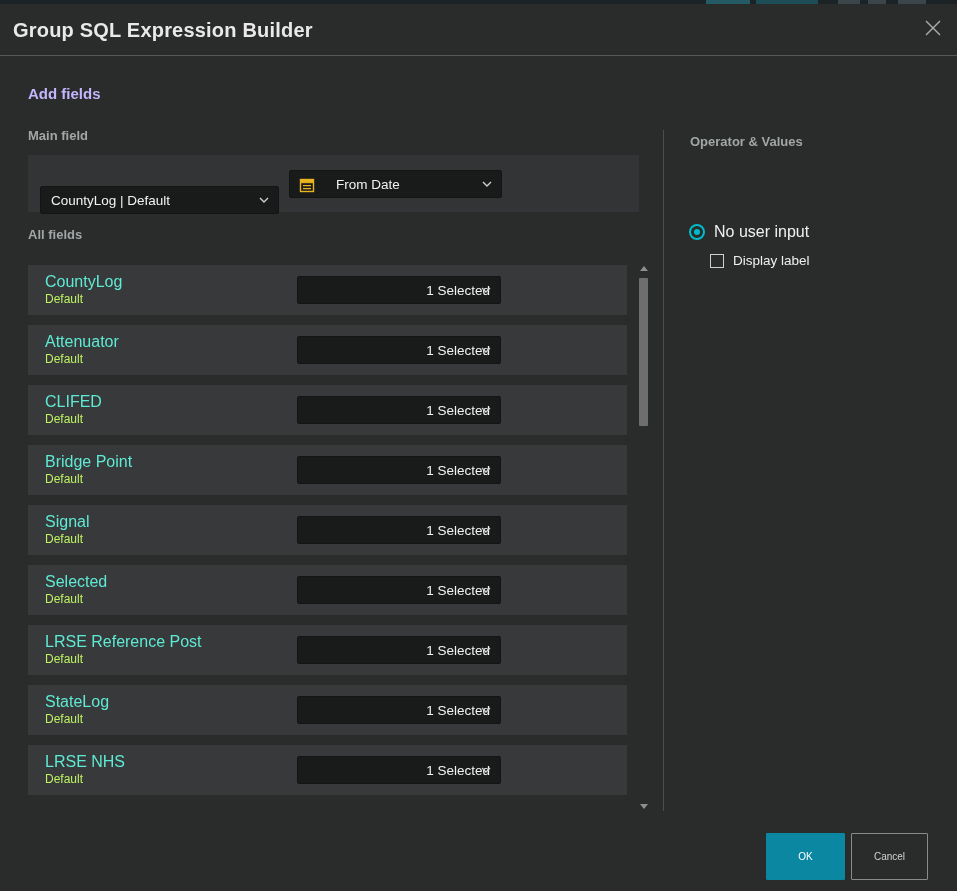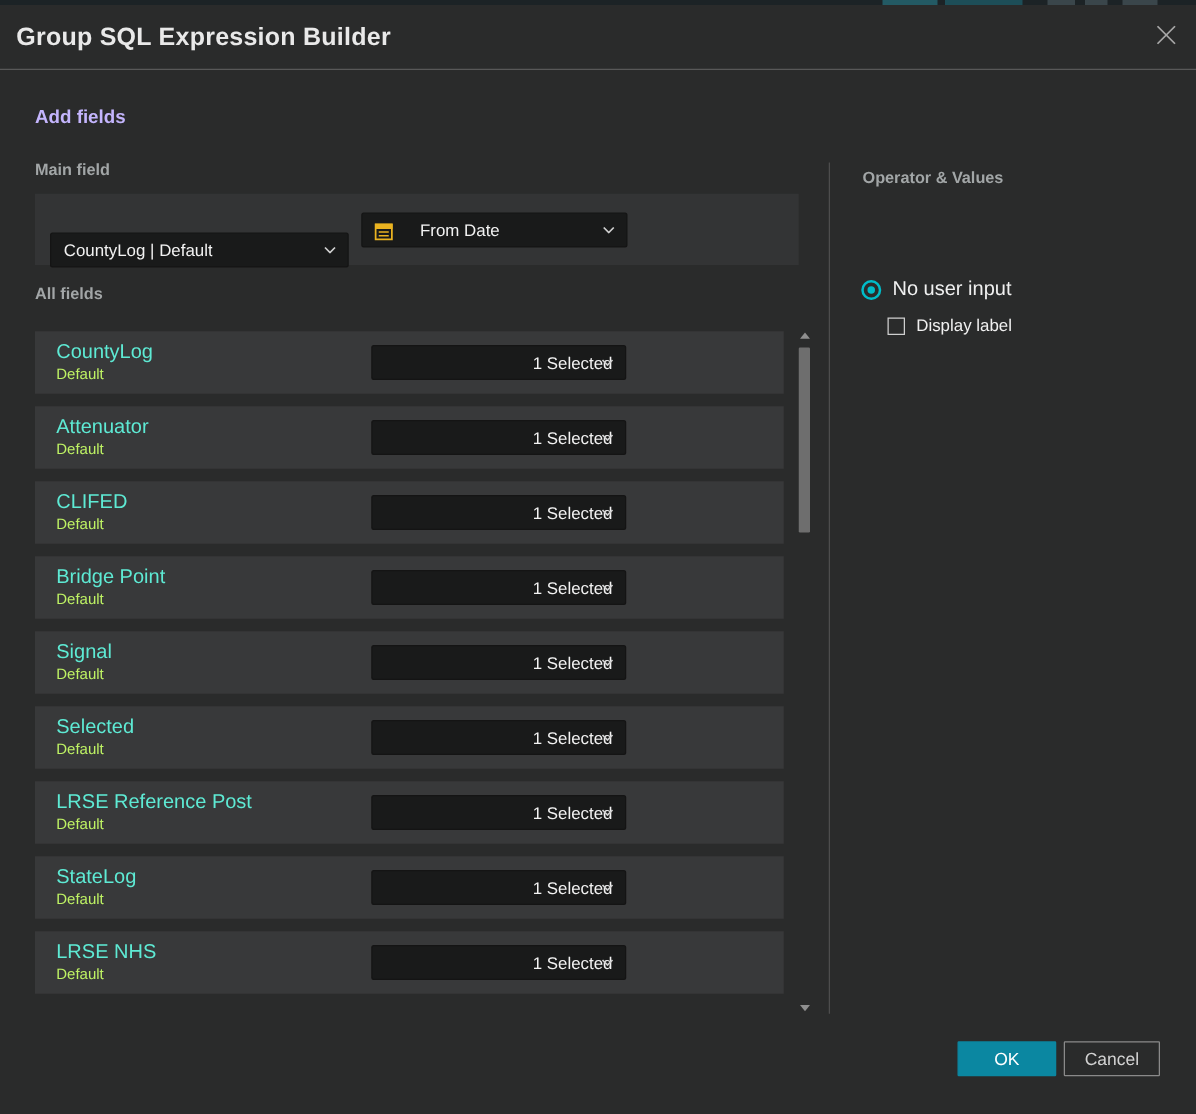--- a/index.html
+++ b/index.html
@@ -61,21 +61,21 @@
   .radio-row { position:absolute; left:689px; top:219px; display:flex; align-items:center; cursor:pointer; }
   .radio-outer { width:16px; height:16px; border-radius:50%; border:2px solid var(--accent,#00bcc9); background:#2a2b2b; position:relative; }
   .radio-outer .radio-dot { position:absolute; left:3px; top:3px; width:6px; height:6px; border-radius:50%; background:var(--accent,#00bcc9); }
   .radio-label { margin-left:9px; font-size:16px; color:#f0f0f0; }
 
   .checkbox-row { position:absolute; left:710px; top:249px; display:flex; align-items:center; cursor:pointer; }
   .checkbox-box { width:14px; height:14px; border:1px solid #cfcfcf; background:transparent; }
   .checkbox-label { margin-left:9px; font-size:13.5px; color:#f0f0f0; }
 
   
-  .btn { position:absolute; top:829px; height:28px; font-size:14px; display:flex; align-items:center; justify-content:center; cursor:pointer; border-radius:1px; }
+  .btn { position:absolute; top:829px; height:47px; font-size:10px; display:flex; align-items:center; justify-content:center; cursor:pointer; border-radius:1px; }
   .btn-ok { left:766px; width:79px; background:var(--ok,#0b87a1); color:#ffffff; border:1px solid var(--ok,#0b87a1); }
   .btn-cancel { left:851px; width:77px; background:transparent; color:#d2d2d2; border:1px solid #8a8a8a; }
 </style>
 </head>
 <body>
 
 <div class="backdrop-strip">
   <div class="frag" style="left:706px;width:44px;background:#235a64;"></div>
   <div class="frag" style="left:756px;width:62px;background:#1d4e58;"></div>
   <div class="frag" style="left:838px;width:22px;background:#3a464b;"></div>

